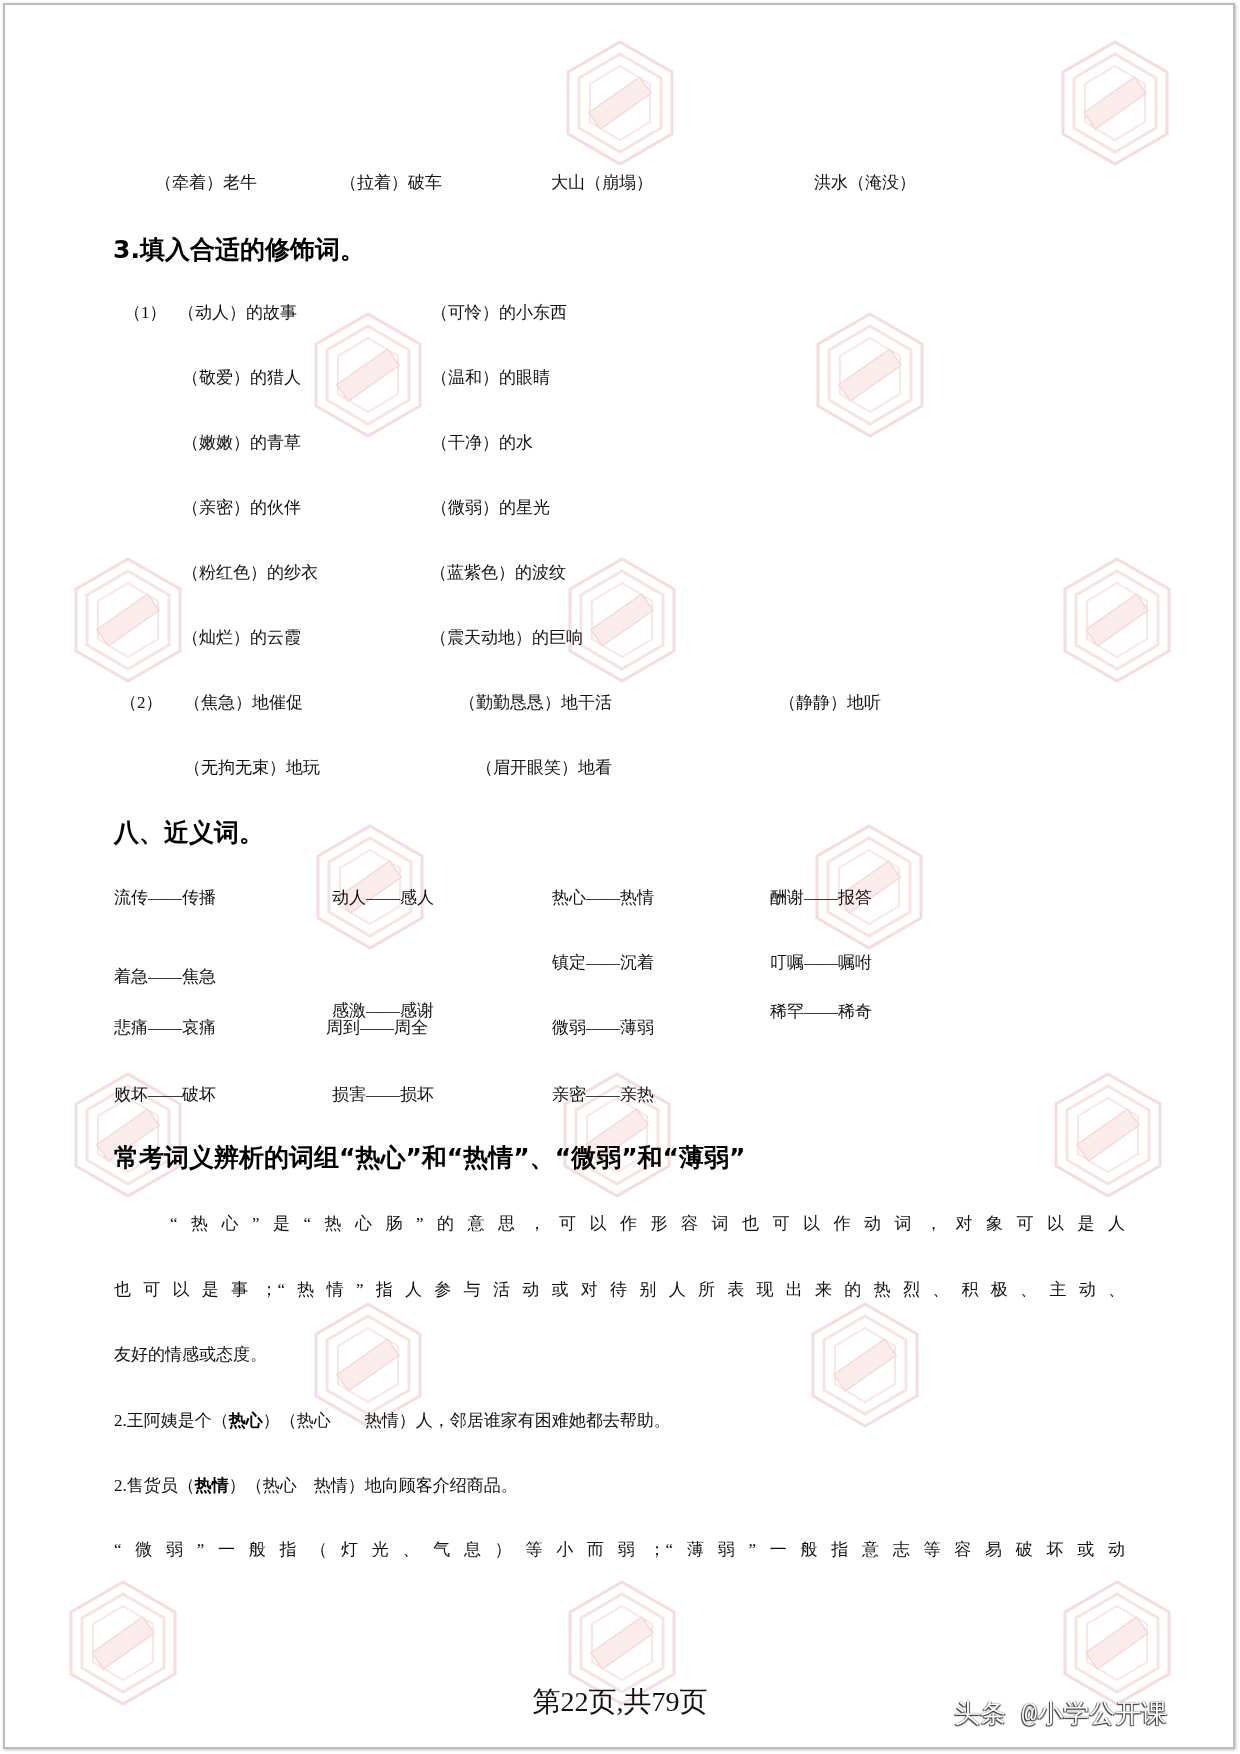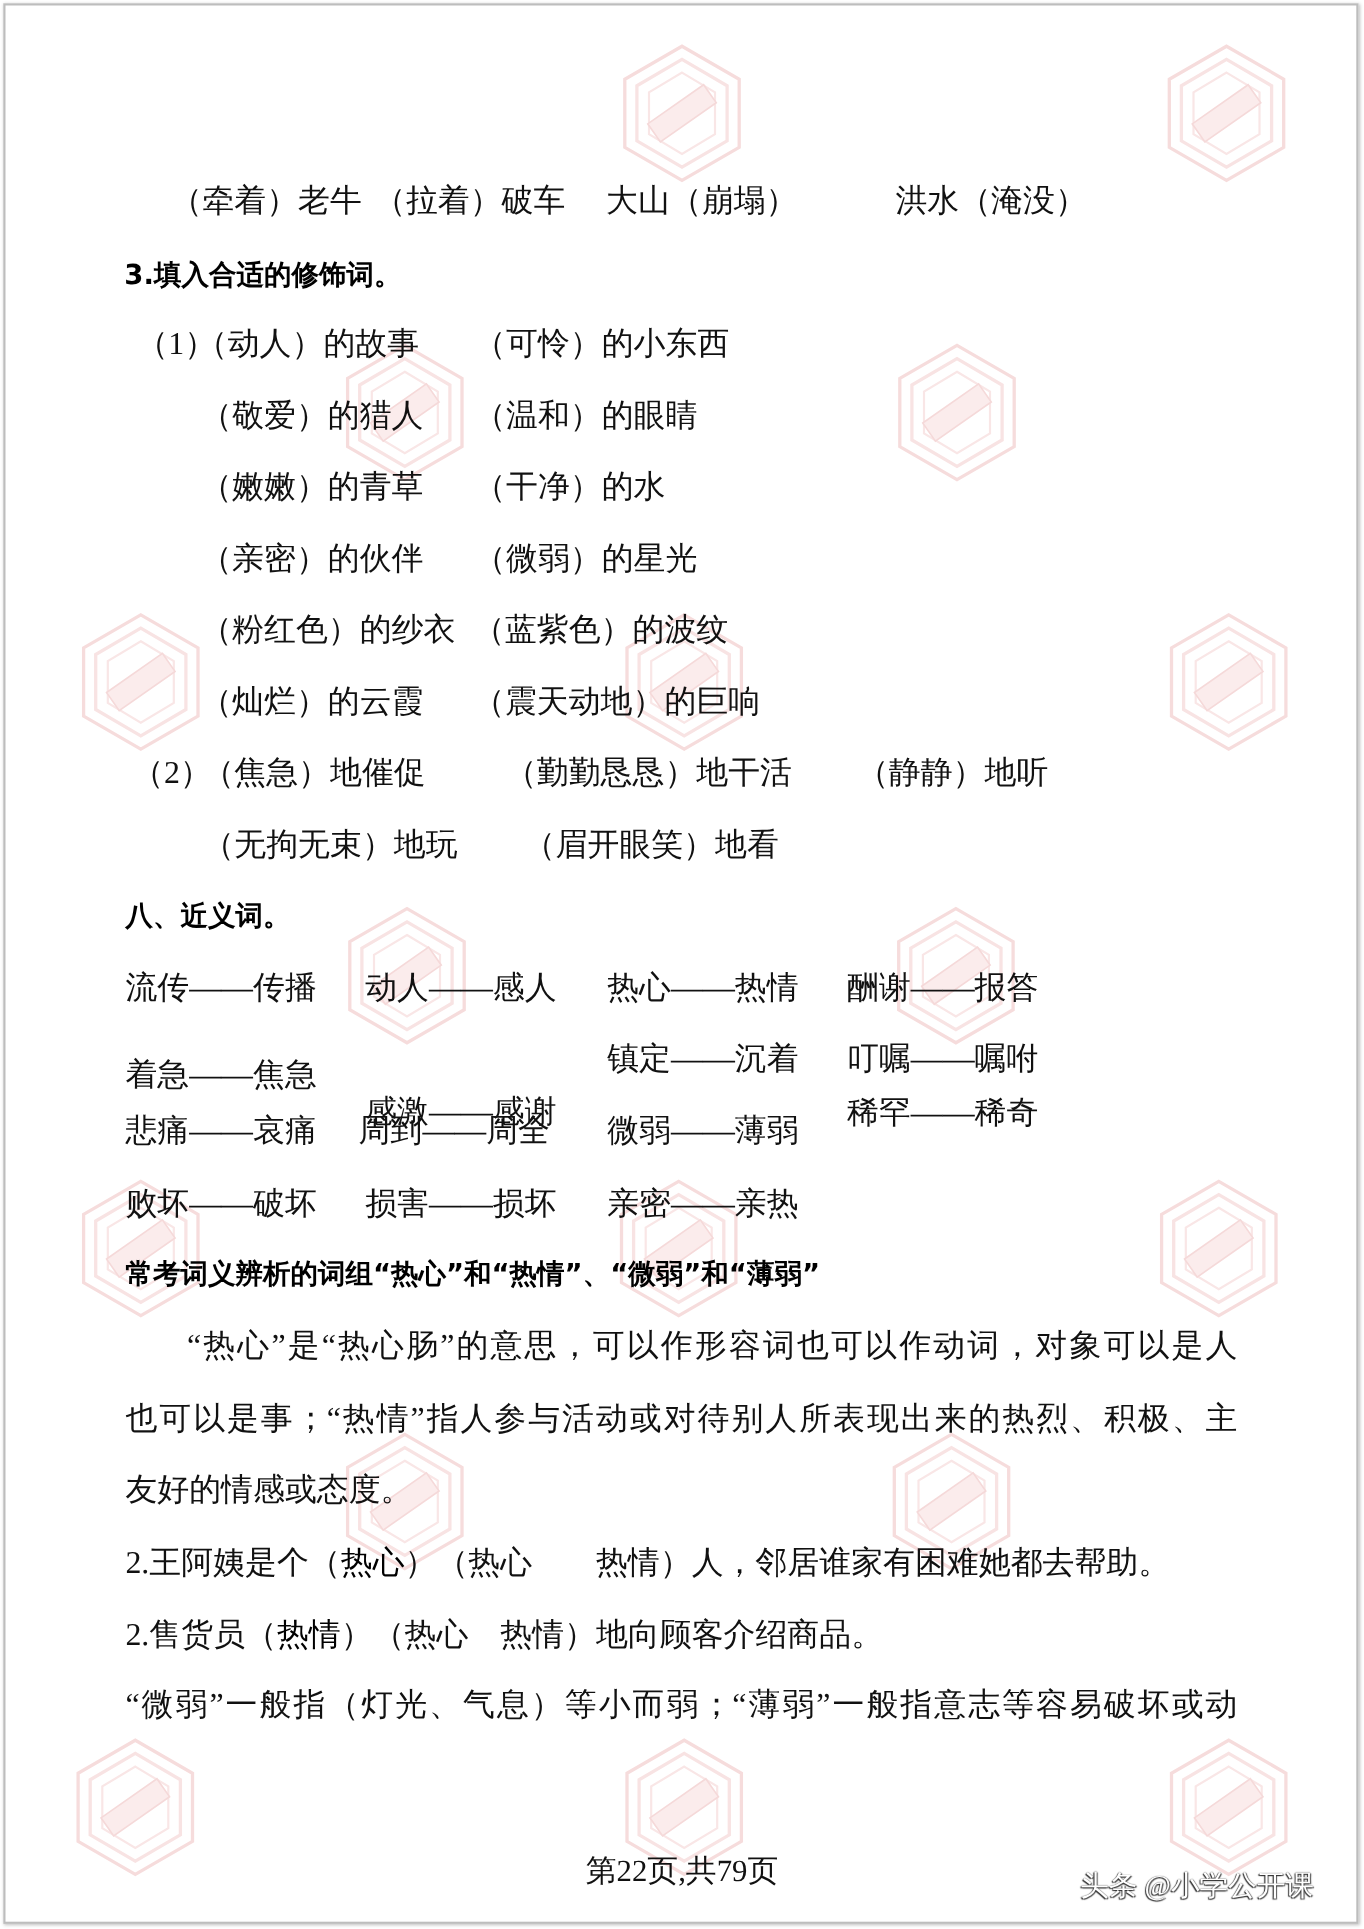--- a/index.html
+++ b/index.html
@@ -6,36 +6,35 @@
   body { width:1240px; height:1754px; position:relative; overflow:hidden; }
   .page {
     position:absolute; left:3px; top:3px; width:1228px; height:1742px;
     border:2px solid #bdbdbd; background:#ffffff;
     box-shadow: 1px 1px 3px rgba(0,0,0,0.25);
   }
   .wm { position:absolute; width:110px; height:128px; z-index:0; }
   .t {
     position:absolute; z-index:2; white-space:nowrap;
     font-family:"Liberation Serif","DejaVu Serif",serif;
-    font-size:29px; line-height:34px; color:#111111;
+    font-size:17px; line-height:34px; color:#111111;
   }
   .h {
     position:absolute; z-index:2; white-space:nowrap;
     font-family:"DejaVu Sans","Liberation Sans",sans-serif;
     font-weight:bold; font-size:25px; line-height:34px; color:#000000;
   }
   .just { text-align:justify; text-align-last:justify; white-space:normal; overflow:hidden; height:34px; }
-  .b { font-family:"DejaVu Sans","Liberation Sans",sans-serif; font-weight:normal; color:#000; }
+  .b { font-family:"DejaVu Sans","Liberation Sans",sans-serif; font-weight:bold; color:#000; }
   .footer { left:0; width:1240px; text-align:center; font-size:28px; }
   .brand {
     position:absolute; z-index:3; white-space:nowrap;
-    font-family:Liberation Serif, serif;
+    font-family:Liberation Mono, monospace;
     font-size:26px; line-height:34px; color:#ffffff;
     text-shadow: -1px 1px 1px #333333, 1px 1px 1px #555555, 0 0 1px #444444;
-    margin-left: 28px;
   }
 </style>
 </head>
 <body>
 
 <svg width="0" height="0" style="position:absolute" aria-hidden="true">
   <defs>
     <symbol id="wm-logo" viewBox="0 0 110 128">
       <polygon points="55,3 107,33 107,95 55,125 3,95 3,33" fill="none" stroke="#f6dcdc" stroke-width="3"></polygon>
       <polygon points="55,15 96,39 96,89 55,113 14,89 14,39" fill="none" stroke="#f8e3e3" stroke-width="3"></polygon>

